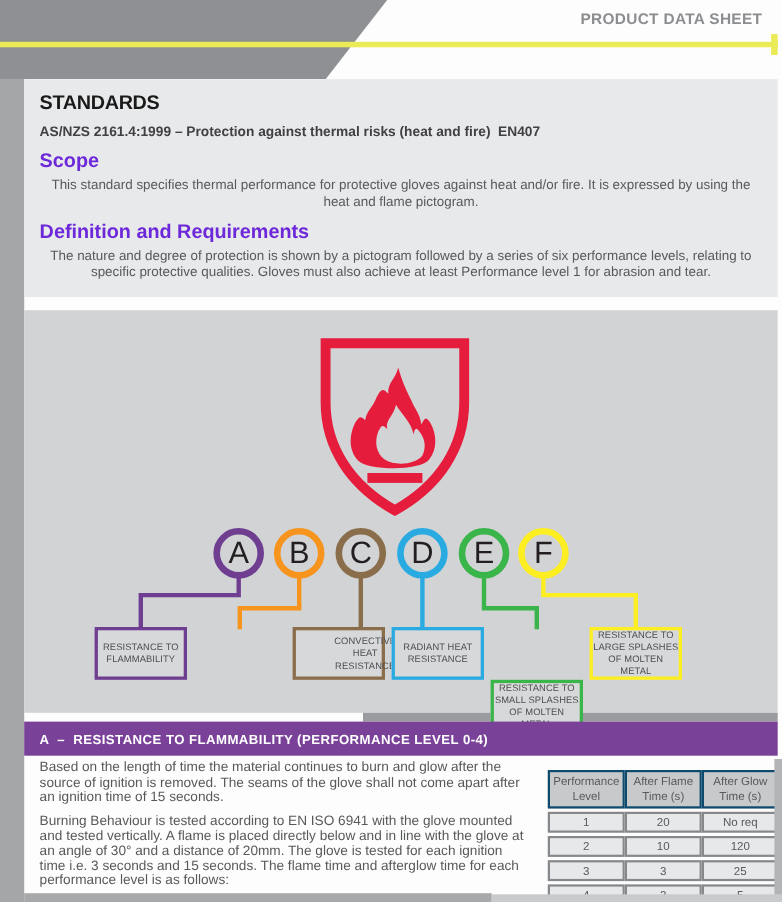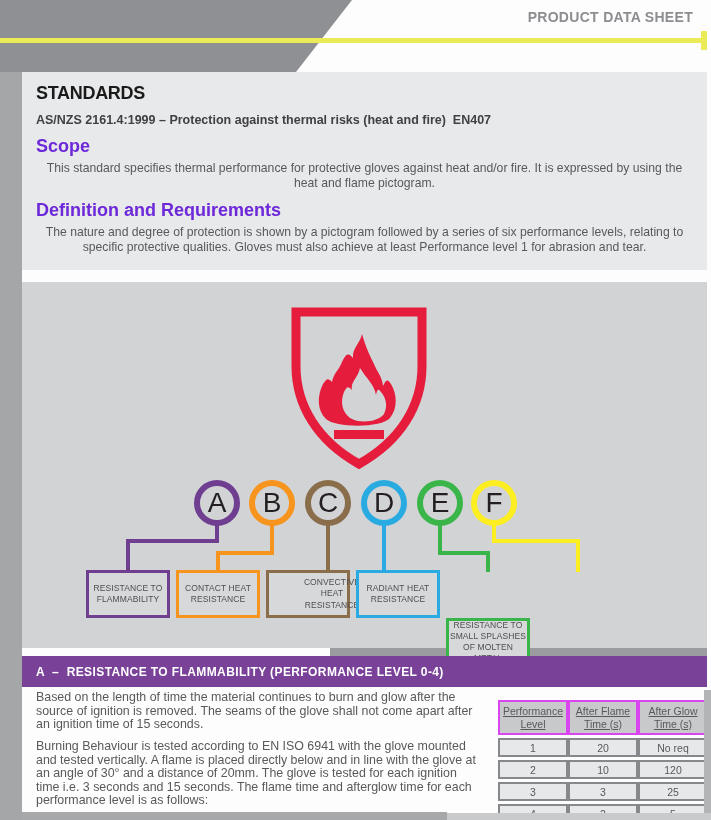--- a/index.html
+++ b/index.html
@@ -39,22 +39,22 @@
   
   .panel-shadow{position:absolute; left:330px; top:648px; width:377px; height:8px; background:#9b9c9f;}
   .section-bar{position:absolute; left:22px; top:656px; width:685px; height:31px; background:#7a4199;
                display:flex; align-items:center; box-sizing:border-box; padding-left:14px; z-index:2;}
   .section-bar span{color:#ffffff; font-weight:bold; font-size:12px; letter-spacing:.4px; white-space:pre;}
   .section-a-text{position:absolute; left:36px; top:691px; width:444px;}
   .section-a-text p{margin:0 0 8px 0; font-size:12.4px; line-height:1.1; color:#58595b;}
 
   
   .perf-table{position:absolute; left:498px; top:697px; border-collapse:separate; border-spacing:0 3px;}
-  .perf-table th{width:64px; background:#c8c9cb; border:2px solid #d946ef; font-size:10.5px;
-                 font-weight:normal; color:#58595b; padding:3px 1px; line-height:1.2;text-decoration:underline;}
+  .perf-table th{width:64px; background:#c8c9cb; border:2px solid #0c4a6e; font-size:10.5px;
+                 font-weight:normal; color:#58595b; padding:3px 1px; line-height:1.2;}
   .perf-table td{background:#e7e8e9; border:2px solid #87888b; font-size:10.5px; color:#58595b;
                  text-align:center; padding:1px 1px; height:13px;}
 
   .right-sliver{position:absolute; left:704px; top:690px; width:7px; height:130px; background:#b3b4b6;}
   .strip-left{position:absolute; left:22px; top:812px; width:425px; height:8px; background:#a7a8aa;}
   .strip-right{position:absolute; left:447px; top:813px; width:264px; height:7px; background:#c9cacc;}
 </style>
 </head>
 <body>
 
@@ -113,31 +113,31 @@
     <div class="circle" style="left: 395px; border-color: rgb(58, 181, 74);">
       <span>E</span>
       </div>
     <div class="circle" style="left: 449px; border-color: rgb(253, 238, 33);">
       <span>F</span>
       </div>
 
     <div class="labelbox" style="left: 64px; border-color: rgb(111, 62, 145);">
       <span>RESISTANCE TO FLAMMABILITY</span>
       </div>
-    <div class="labelbox" style="left: 154px; border-color: rgb(247, 148, 29);">
-      <span>CONTACT HEAT RESISTANCE</span>
-      </div>
     <div class="labelbox" style="left: 244px; border-color: rgb(138, 109, 74); padding-left: 48px;">
       <span>CONVECTIVE HEAT RESISTANCE</span>
       </div>
     <div class="labelbox" style="left: 334px; border-color: rgb(41, 171, 226);">
       <span>RADIANT HEAT RESISTANCE</span>
       </div>
     <div class="labelbox" style="left: 424px; border-color: rgb(58, 181, 74); margin-top: 48px;">
       <span>RESISTANCE TO SMALL SPLASHES OF MOLTEN METAL</span>
+      </div>
+    <div class="labelbox" style="left: 514px; border-color: rgb(253, 238, 33);">
+      <span>RESISTANCE TO LARGE SPLASHES OF MOLTEN METAL</span>
       </div>
   </section>
 
   <div class="panel-shadow"></div>
 
   <div class="section-bar" style="background: rgb(122, 65, 153);">
     <span>A  –  RESISTANCE TO FLAMMABILITY (PERFORMANCE LEVEL 0-4)</span>
   </div>
 
   <div class="section-a-text">

